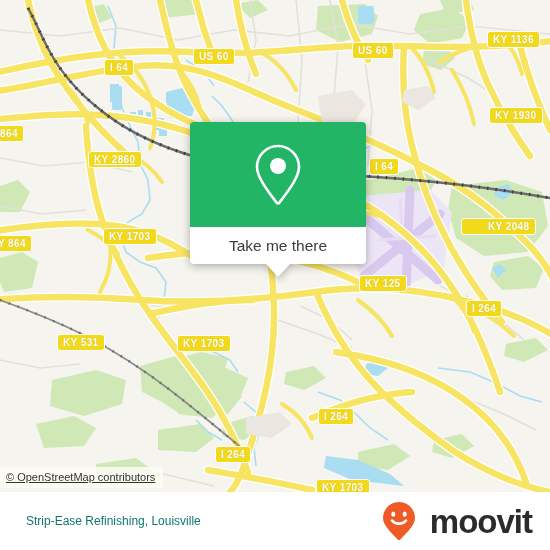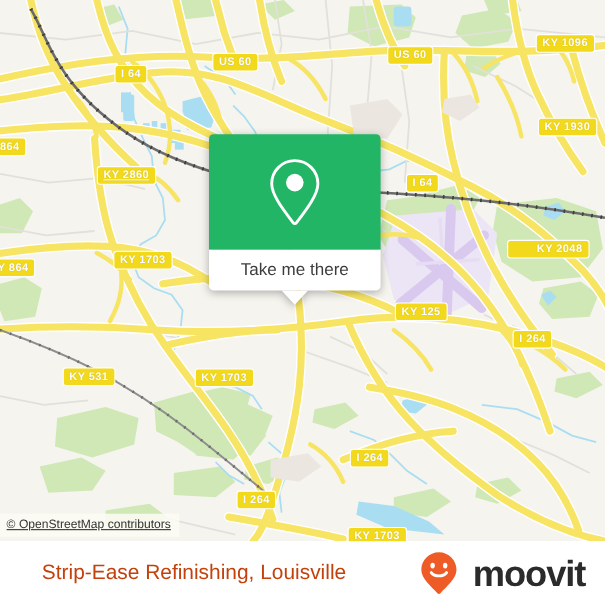--- a/index.html
+++ b/index.html
@@ -48,21 +48,21 @@
     line-height:14px;
     white-space:nowrap;
     z-index:30;
     text-decoration:underline;
   }
 
   
   #popup{
     position:absolute;
     left:190px;top:122px;
-    width:156px;
+    width:176px;
     z-index:40;
     filter:drop-shadow(0 2px 4px rgba(0,0,0,.30));
   }
   #popup-body{
     background:#22b565;
     height:105px;
     border-top-left-radius:4px;
     border-top-right-radius:4px;
     display:flex;align-items:center;justify-content:center;
   }
@@ -84,24 +84,24 @@
     border-top:13px solid #ffffff;
   }
 
   
   #footer{
     position:absolute;left:0;top:492px;width:550px;height:58px;
     background:#ffffff;
     overflow:hidden;
   }
   #footer-title{
-    position:absolute;left:38px;top:50%;
+    position:absolute;left:26px;top:50%;
     transform:translateY(-50%);
-    font-size:19px;
-    color:#c2410c;
+    font-size:12px;
+    color:#0f766e;
     white-space:nowrap;
   }
   #brand{
     position:absolute;right:18px;top:50%;
     transform:translateY(-50%);
     display:flex;align-items:center;gap:14px;
   }
   #brand-word{
     font-size:33px;
     font-weight:bold;
@@ -334,21 +334,21 @@
             <path d="M404,90 L428,86 L436,98 L418,110 L402,102 Z"></path>
             <path d="M246,418 L280,412 L292,424 L272,438 L246,434 Z"></path>
           </g>
         </g>
       </defs>
 
       <use href="#mapcontent"></use>
     </svg>
 
     <div id="shields">
-        <div class="shield" style="left: 487px; top: 31px;">KY 1096</div>
+        <div class="shield" style="left: 487px; top: 31px;">KY 1136</div>
         <div class="shield" style="left: 352px; top: 42px;">US 60</div>
         <div class="shield" style="left: 193px; top: 48px;">US 60</div>
         <div class="shield" style="left: 104px; top: 59px;">I 64</div>
         <div class="shield" style="left: 489px; top: 107px;">KY 1930</div>
         <div class="shield" style="left: 88px; top: 151px; text-decoration: underline;">KY 2860</div>
         <div class="shield" style="left: 369px; top: 158px;">I 64</div>
         <div class="shield" style="left: -6px; top: 125px;">864</div>
         <div class="shield" style="left: 461px; top: 218px; padding-left: 26px;">KY 2048</div>
         <div class="shield" style="left: 103px; top: 228px;">KY 1703</div>
         <div class="shield" style="left: -8px; top: 235px;">Y 864</div>

